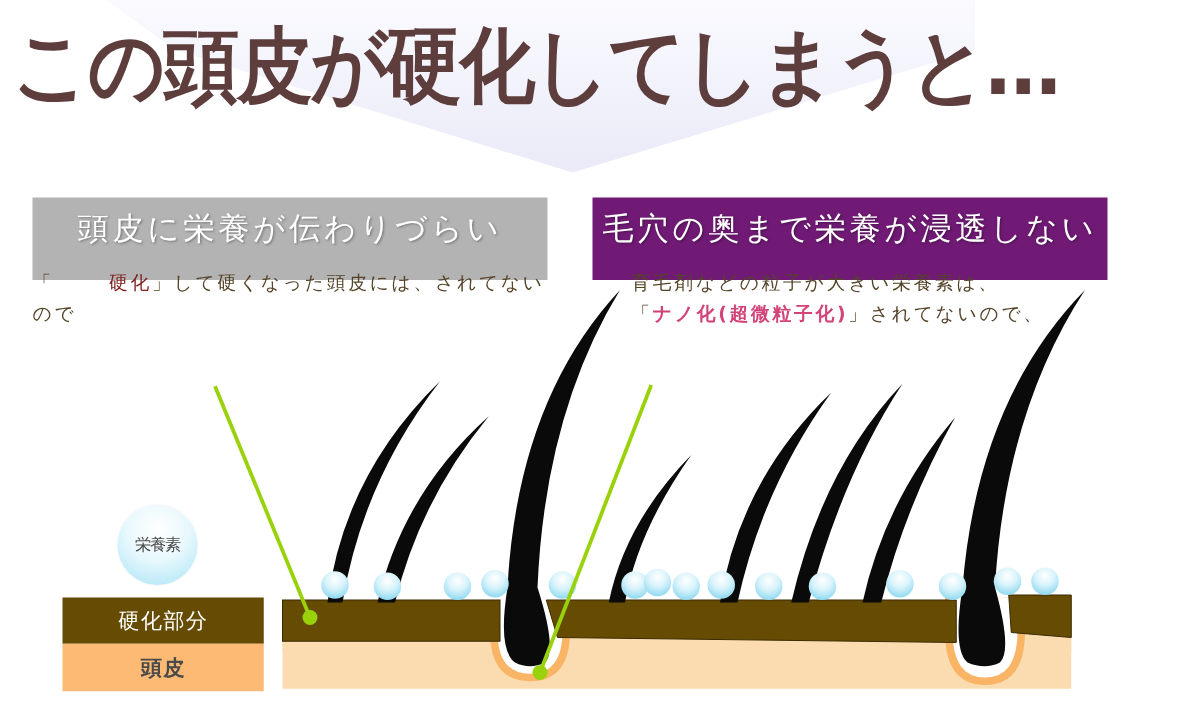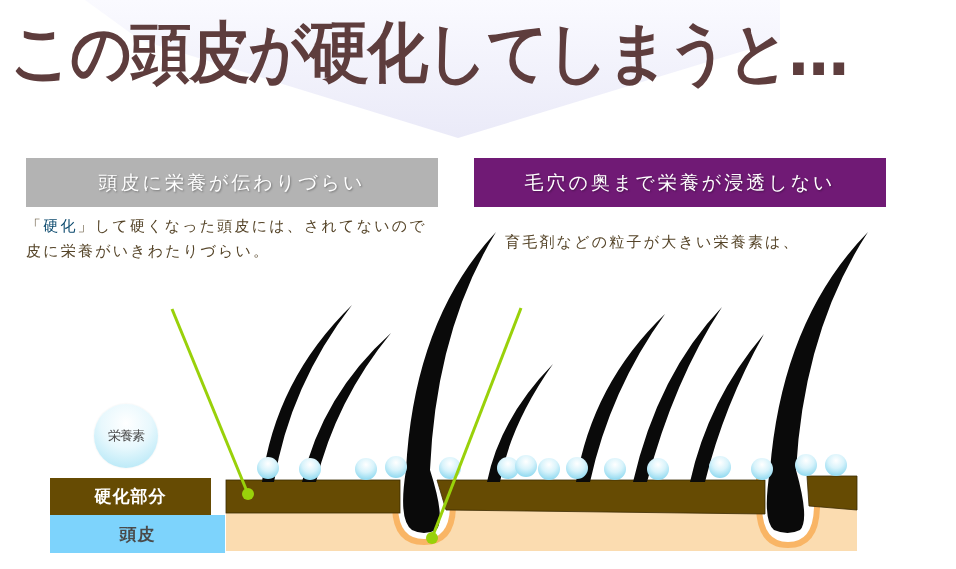--- a/index.html
+++ b/index.html
@@ -10,55 +10,55 @@
 
   .headline {
     position: absolute; left: 10px; top: 8px; width: 940px; height: 90px;
     font-family: "DejaVu Sans", sans-serif; font-weight: bold;
     font-size: 66px; letter-spacing: -2px; line-height: 90px;
     color: #5e3d3d; white-space: nowrap;
     transform: scaleX(0.92); transform-origin: left center;
   }
 
   .panel-title {
-    position: absolute; height: 49px; line-height: 49px;
+    position: absolute; height: 66px; line-height: 49px;
     text-align: center; color: #ffffff;
-    font-family: "DejaVu Serif", serif; font-size: 19px; letter-spacing: 3px;
+    font-family: "DejaVu Serif", serif; font-size: 25px; letter-spacing: 3px;
     text-shadow: 1px 1px 2px rgba(0,0,0,0.35);
   }
   .title-left { left: 26px; top: 158px; width: 412px; background: #b3b3b3; }
   .title-right { left: 474px; top: 158px; width: 412px; background: #701a75; }
 
   .desc {
     position: absolute; font-size: 15px; line-height: 25px; letter-spacing: 2.2px;
     color: #554428; font-family: "DejaVu Sans", sans-serif;
   }
   .desc-left { left: 26px; top: 214px; width: 420px; }
-  .desc-right { left: 505px; top: 230px; width: 360px; }
-  .hl { color: #0c4a6e; }
+  .desc-right { left: 505px; top: 214px; width: 360px; }
+  .hl { color: #7f1d1d; margin-left: 44px; }
   .hl-b { color: #d2437a; font-weight: bold; }
 
   .diagram { position: absolute; left: 0; top: 0; width: 956px; height: 569px; }
 
   .legend-nutrient {
     position: absolute; left: 94px; top: 404px; width: 64px; height: 64px;
     border-radius: 50%;
     background: radial-gradient(circle at 50% 30%, #ffffff 0%, #e8f8fd 45%, #a7e3f5 100%);
     box-shadow: 0 0 2px rgba(0,0,0,0.08);
     display: flex; align-items: center; justify-content: center;
     font-size: 13px; font-weight: normal; color: #4a4a4a; letter-spacing: -1px;
   }
   .legend-hard {
     position: absolute; left: 50px; top: 478px; width: 161px; height: 37px;
-    background: #664b03; color: #ffffff; font-size: 17px; font-weight: bold;
+    background: #664b03; color: #ffffff; font-size: 17px; font-weight: normal;
     display: flex; align-items: center; justify-content: center; letter-spacing: 1px;
   }
   .legend-scalp {
-    position: absolute; left: 50px; top: 515px; width: 175px; height: 38px;
-    background: #7dd3fc; color: #4a4a4a; font-size: 17px; font-weight: bold;
+    position: absolute; left: 50px; top: 515px; width: 161px; height: 38px;
+    background: #fdba74; color: #4a4a4a; font-size: 17px; font-weight: bold;
     display: flex; align-items: center; justify-content: center; letter-spacing: 1px;
   }
 </style>
 </head>
 <body>
 
 <svg class="bg-arrow" viewBox="0 0 956 140">
   <defs>
     <linearGradient id="arrowg" x1="0" y1="0" x2="0" y2="1">
       <stop offset="0" stop-color="#fafaff"></stop>
@@ -68,25 +68,25 @@
   <polygon points="85,0 780,0 780,40 458,138 140,40" fill="url(#arrowg)"></polygon>
 </svg>
 
 <div class="headline">この頭皮が硬化してしまうと…</div>
 
 <div class="panel-title title-left">頭皮に栄養が伝わりづらい</div>
 <div class="panel-title title-right">毛穴の奥まで栄養が浸透しない</div>
 
 <div class="desc desc-left">
   <div><span>「</span><span class="hl">硬化</span><span>」して硬くなった頭皮には、されてないので</span></div>
-  <div>皮に栄養がいきわたりづらい。</div>
 </div>
 
 <div class="desc desc-right">
   <div>育毛剤などの粒子が大きい栄養素は、</div>
+  <div><span>「</span><span class="hl-b">ナノ化(超微粒子化)</span><span>」されてないので、</span></div>
 </div>
 
 <svg class="diagram" viewBox="0 0 956 569">
   <defs>
     <radialGradient id="bub" cx="0.5" cy="0.3" r="0.7">
       <stop offset="0" stop-color="#ffffff"></stop>
       <stop offset="0.5" stop-color="#d8f3fb"></stop>
       <stop offset="1" stop-color="#8fd9f0"></stop>
     </radialGradient>
   </defs>

